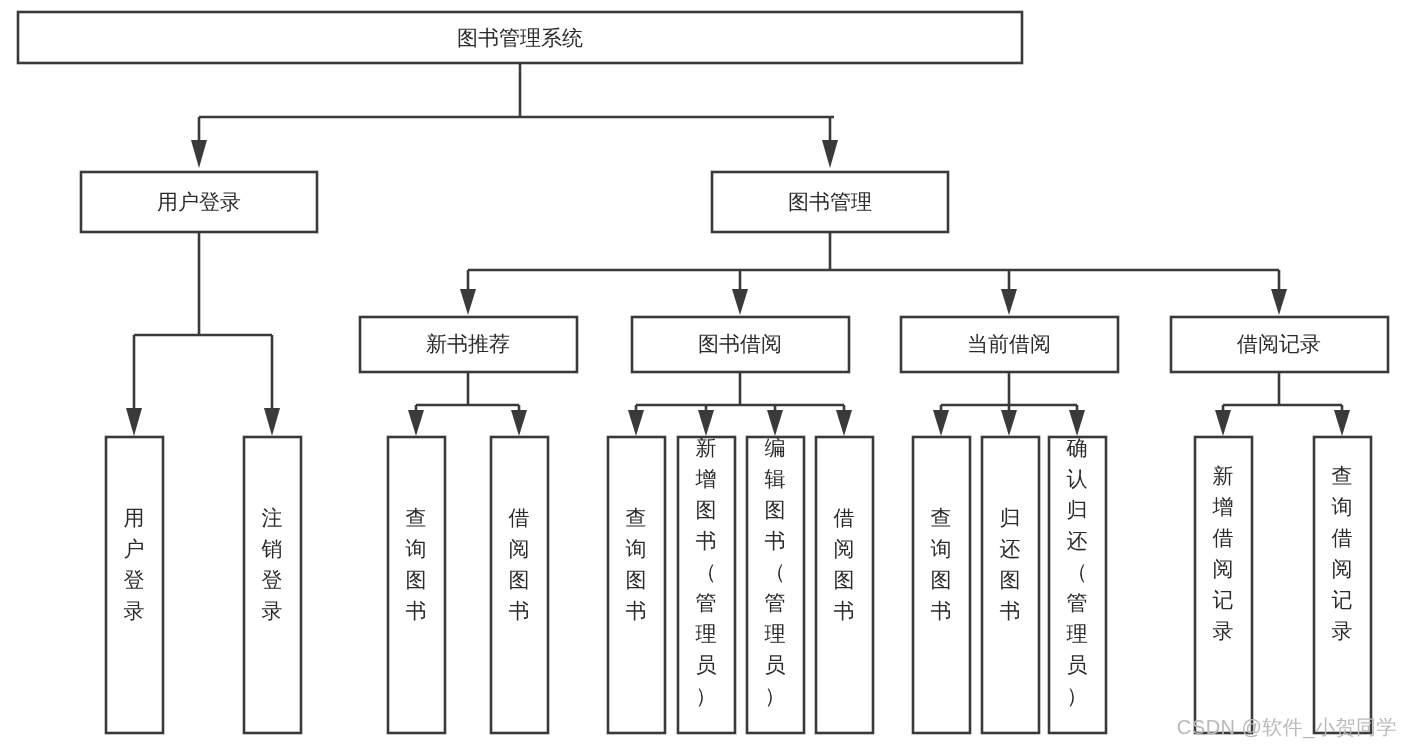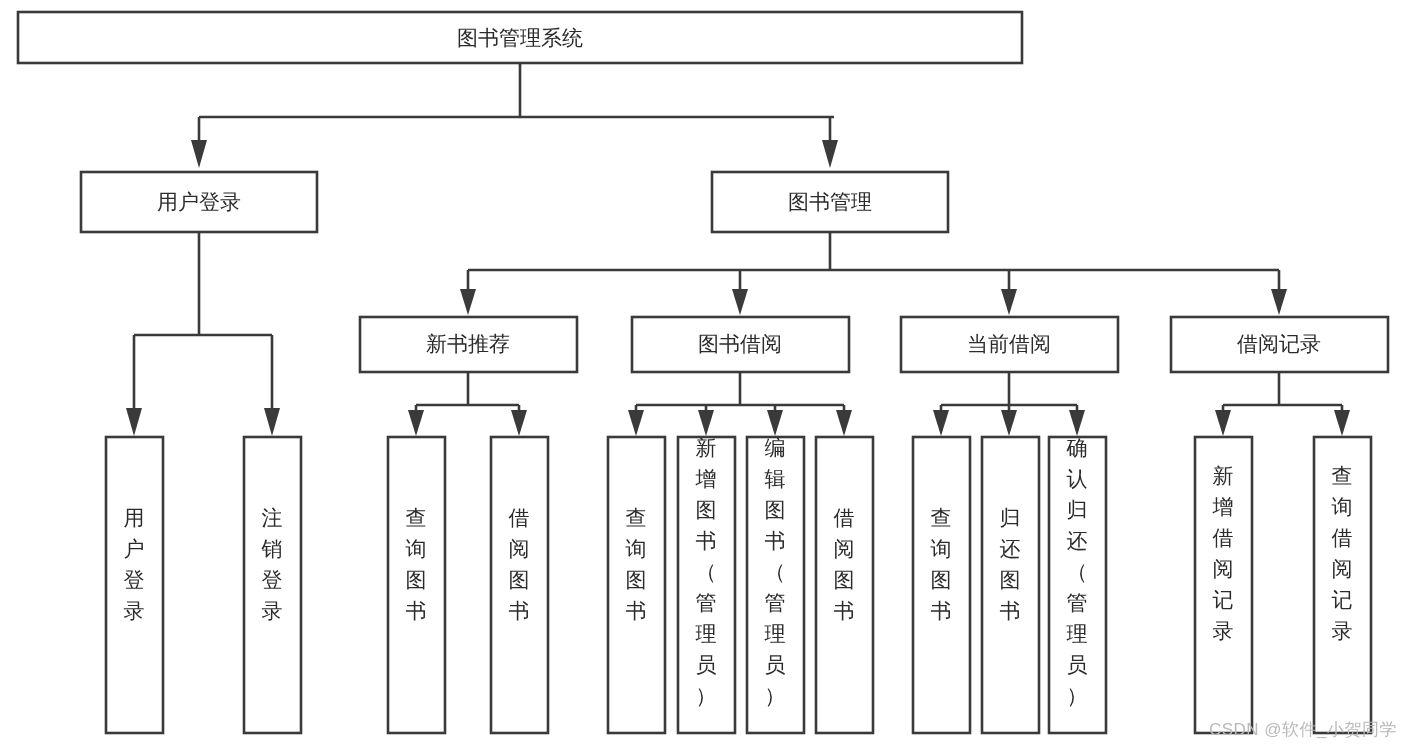--- a/index.html
+++ b/index.html
@@ -55,21 +55,21 @@
     font-family: "Liberation Sans", "DejaVu Sans", sans-serif;
     font-size: 21px;
     fill: #2b2b2b;
     text-anchor: middle;
   }
   .watermark {
     position: absolute;
     right: 8px;
     bottom: 6px;
     font-family: "Liberation Sans", "DejaVu Sans", sans-serif;
-    font-size: 17px;
+    font-size: 20px;
     color: #b9b9b9;
     letter-spacing: 0.5px;
     white-space: nowrap;
     user-select: none;
   }
 </style>
 </head>
 <body>
 
 <div id="diagram-root">

